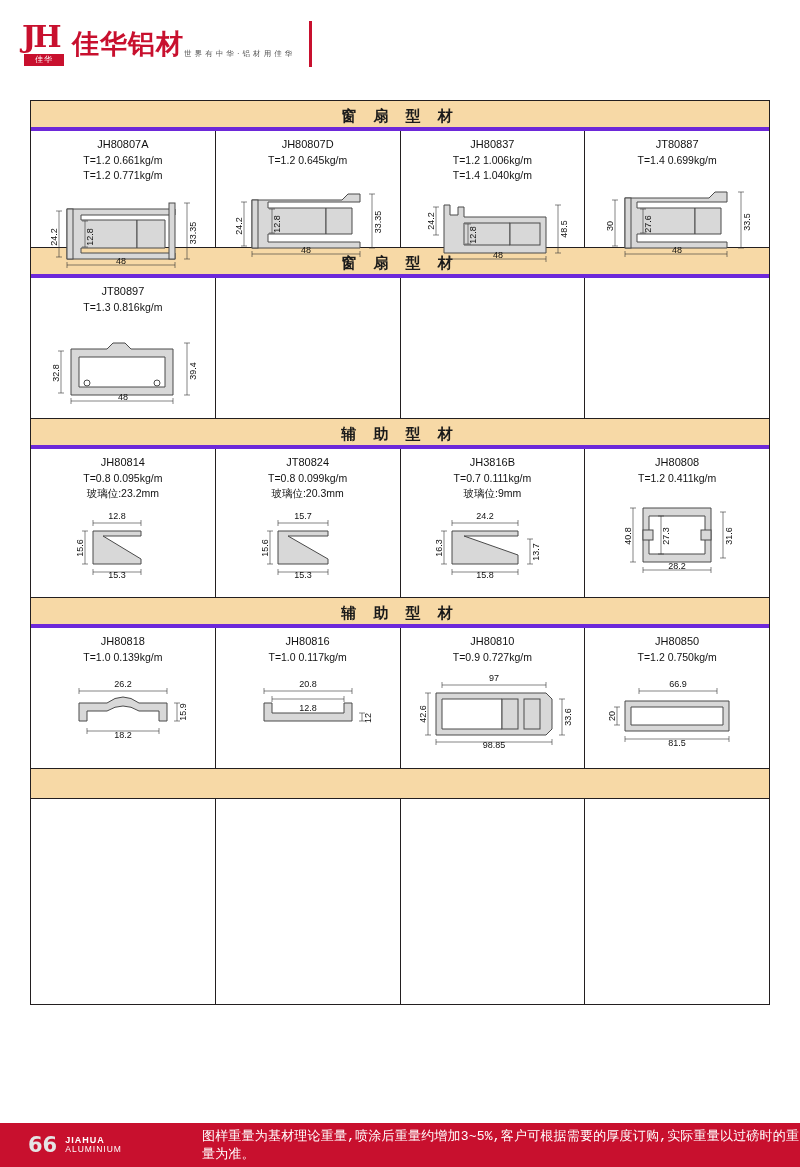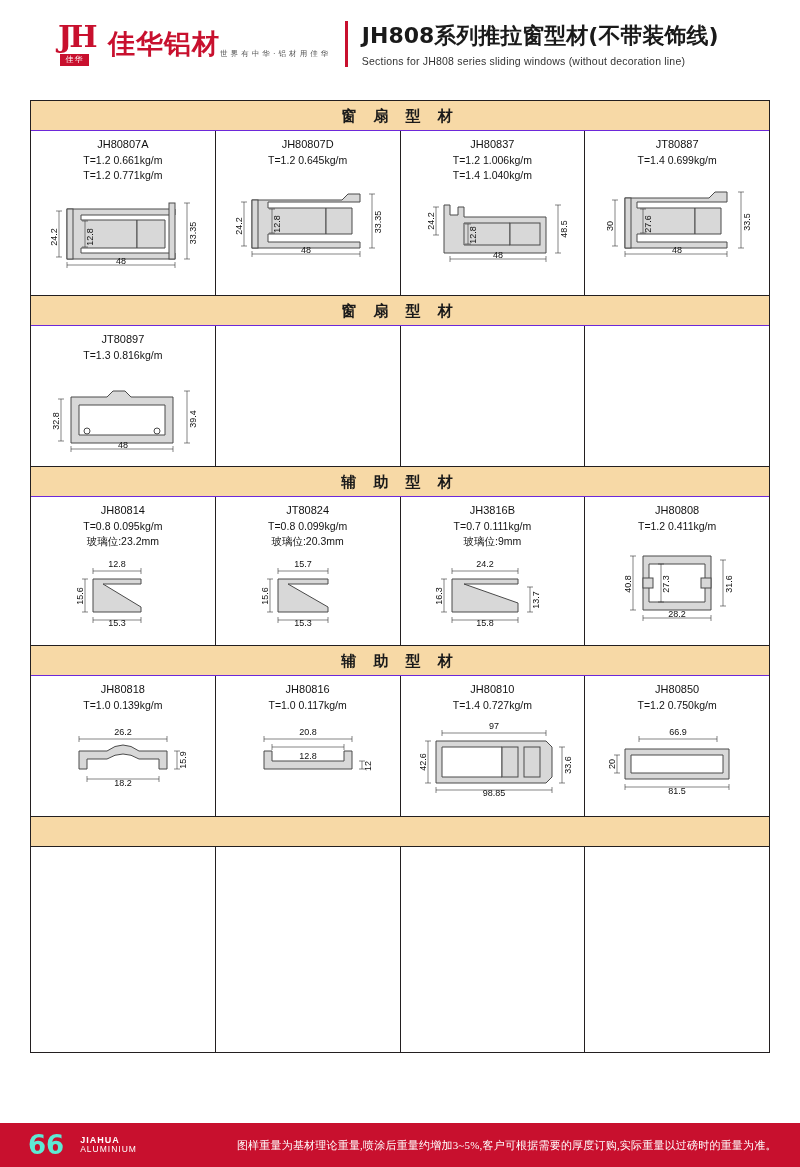--- a/index.html
+++ b/index.html
@@ -22,35 +22,34 @@
   }
   .logo-block {
     display: flex;
     align-items: center;
     flex: 0 0 auto;
   }
   .logo-mark {
     width: 44px; height: 44px;
     position: relative;
     margin-right: 6px;
-    margin-left: 36px;
   }
   .logo-mark .lm-top {
     position: absolute; top: 0; left: 0;
     width: 44px; height: 30px;
     color: #c8102e;
     font-size: 30px;
     font-weight: bold;
     font-family: "DejaVu Serif", serif;
     line-height: 30px;
     letter-spacing: -3px;
   }
   .logo-mark .lm-bot {
     position: absolute; bottom: 0; left: 2px;
-    width: 29px; height: 12px;
+    width: 40px; height: 12px;
     background: #c8102e;
     color: #fff;
     font-size: 8px;
     line-height: 12px;
     text-align: center;
     letter-spacing: 1px;
   }
   .logo-text { display: flex; justify-content: center; }
   .logo-cn {
     font-size: 27px;
@@ -91,21 +90,21 @@
   .sheet {
     position: absolute;
     left: 30px;
     top: 100px;
     width: 740px;
     border: 1px solid #231f20;
     border-bottom: none;
   }
   .band {
     background: #f7d9a6;
-    border-bottom: 1px solid #6d28d9;
+    border-bottom: 4px solid #6d28d9;
     height: 30px;
     line-height: 30px;
     text-align: center;
     font-size: 15px;
     font-weight: bold;
     color: #1a1a1a;
     letter-spacing: 6px;
     font-family: "DejaVu Sans", sans-serif;
   }
   .row {
@@ -127,60 +126,60 @@
     line-height: 1.45;
     font-family: "Liberation Sans", sans-serif;
   }
   .cell .code { font-size: 11px; }
   .fig {
     display: flex;
     align-items: center;
     justify-content: center;
     margin-top: 4px;
   }
-  .row-a .cell { height: 164px; }
+  .row-a .cell { height: 116px; }
   .row-b .cell { height: 140px; }
   .row-c .cell { height: 148px; }
   .row-d .cell { height: 140px; }
   .row-empty .cell { height: 205px; }
   .band-empty { background:#f7d9a6; border-bottom:1px solid #231f20; height:30px; }
   .sheet .row:last-of-type { border-bottom: 1px solid #231f20; }
 
   
   .footer {
     position: absolute;
     left: 0;
     bottom: 0;
     width: 800px;
     height: 44px;
     background: #c8102e;
     display: flex;
     align-items: center;
   }
   .pg-num {
-    color: #5eead4;
-    font-size: 26px;
+    color: #e5e5e5;
+    font-size: 21px;
     font-weight: bold;
     margin-left: 28px;
     font-family: "DejaVu Sans", sans-serif;
   }
   .pg-brand {
     color: #fff;
-    margin-left: 16px;
+    margin-left: 8px;
     line-height: 1.15;
     font-size: 8.5px;
     letter-spacing: 1px;
   }
   .pg-brand b { display:block; font-size: 9px; font-weight: bold;}
   .footer-note {
     color: #fff;
-    font-size: 11px;
-    margin-left: 100px;
+    font-size: 13px;
+    margin-left: 80px;
     letter-spacing: 0.2px;
-    font-family: Liberation Serif, serif;
+    font-family: Liberation Mono, monospace;
   }
   svg { display: block; }
   svg text { font-family: "Liberation Sans", sans-serif; font-size: 9px; fill: #111; }
   .pf { fill: #d8d8d8; stroke: #4a4a4a; stroke-width: 1; }
   .dim { stroke: #333; stroke-width: 0.6; fill: none; }
 </style>
 </head>
 <body>
 
 <div class="header">
@@ -188,24 +187,20 @@
     <div class="logo-mark">
       <div class="lm-top">JH</div>
       <div class="lm-bot">佳华</div>
     </div>
     <div class="logo-text">
       <div class="logo-cn">佳华铝材</div>
       <div class="logo-sub">世 界 有 中 华  ·  铝 材 用 佳 华</div>
     </div>
   </div>
   <div class="hdr-divider"></div>
-  <div class="title-block">
-    <div class="title-cn">JH808系列推拉窗型材(不带装饰线)</div>
-    <div class="title-en">Sections  for  JH808  series  sliding  windows  (without  decoration  line)</div>
-  </div>
 </div>
 
 <div class="sheet">
 
   <div class="band">窗 扇 型 材</div>
 
   <div class="row row-a">
 
     <div class="cell">
       <div class="lbl code">JH80807A</div>
@@ -549,21 +544,21 @@
           </g>
           <text x="86" y="18" text-anchor="middle">20.8</text>
           <text x="86" y="42" text-anchor="middle">12.8</text>
           <text x="149" y="49" text-anchor="middle" transform="rotate(-90 149 49)">12</text>
         </svg>
       </div>
     </div>
 
     <div class="cell">
       <div class="lbl code">JH80810</div>
-      <div class="lbl">T=1.4    0.727kg/m</div>
+      <div class="lbl">T=0.9    0.727kg/m</div>
       <div class="fig">
         <svg width="172" height="80" viewBox="0 0 172 80">
           <g>
             <path class="pf" d="M30 24 L140 24 L146 30 L146 60 L140 66 L30 66 Z"></path>
             <path d="M36 30 L96 30 L96 60 L36 60 Z" fill="#fff" stroke="#4a4a4a" stroke-width="1"></path>
             <rect class="pf" x="96" y="30" width="16" height="30"></rect>
             <rect class="pf" x="118" y="30" width="16" height="30"></rect>
           </g>
           <g class="dim">
             <line x1="36" y1="16" x2="140" y2="16"></line>

